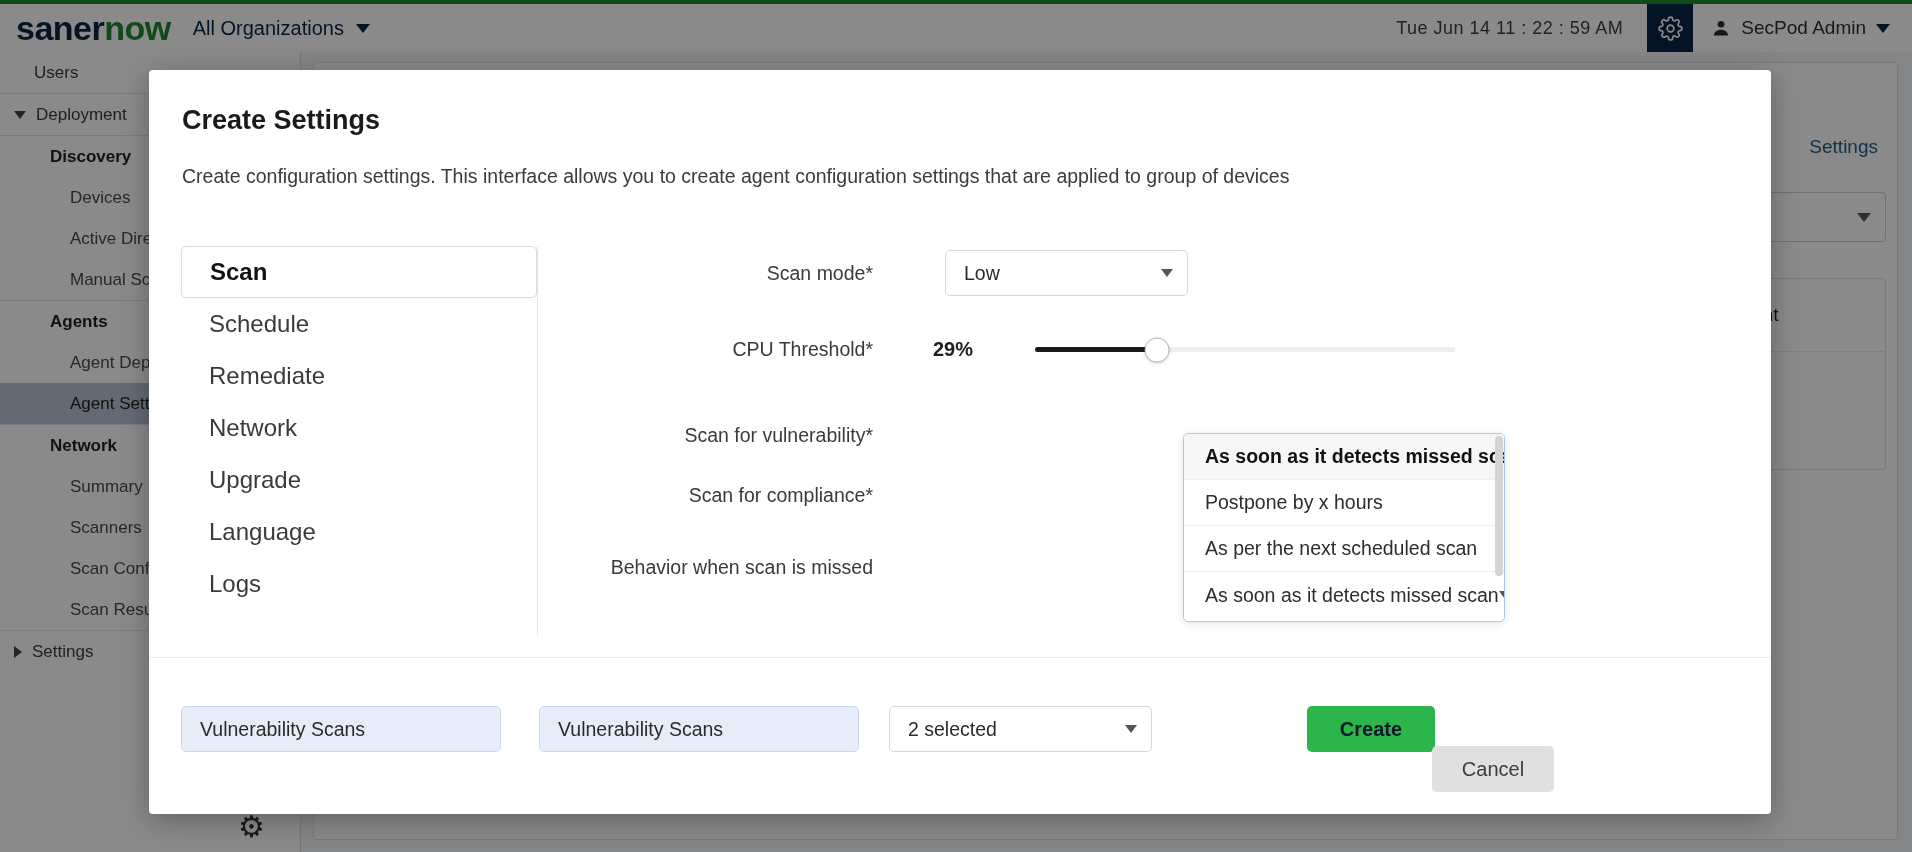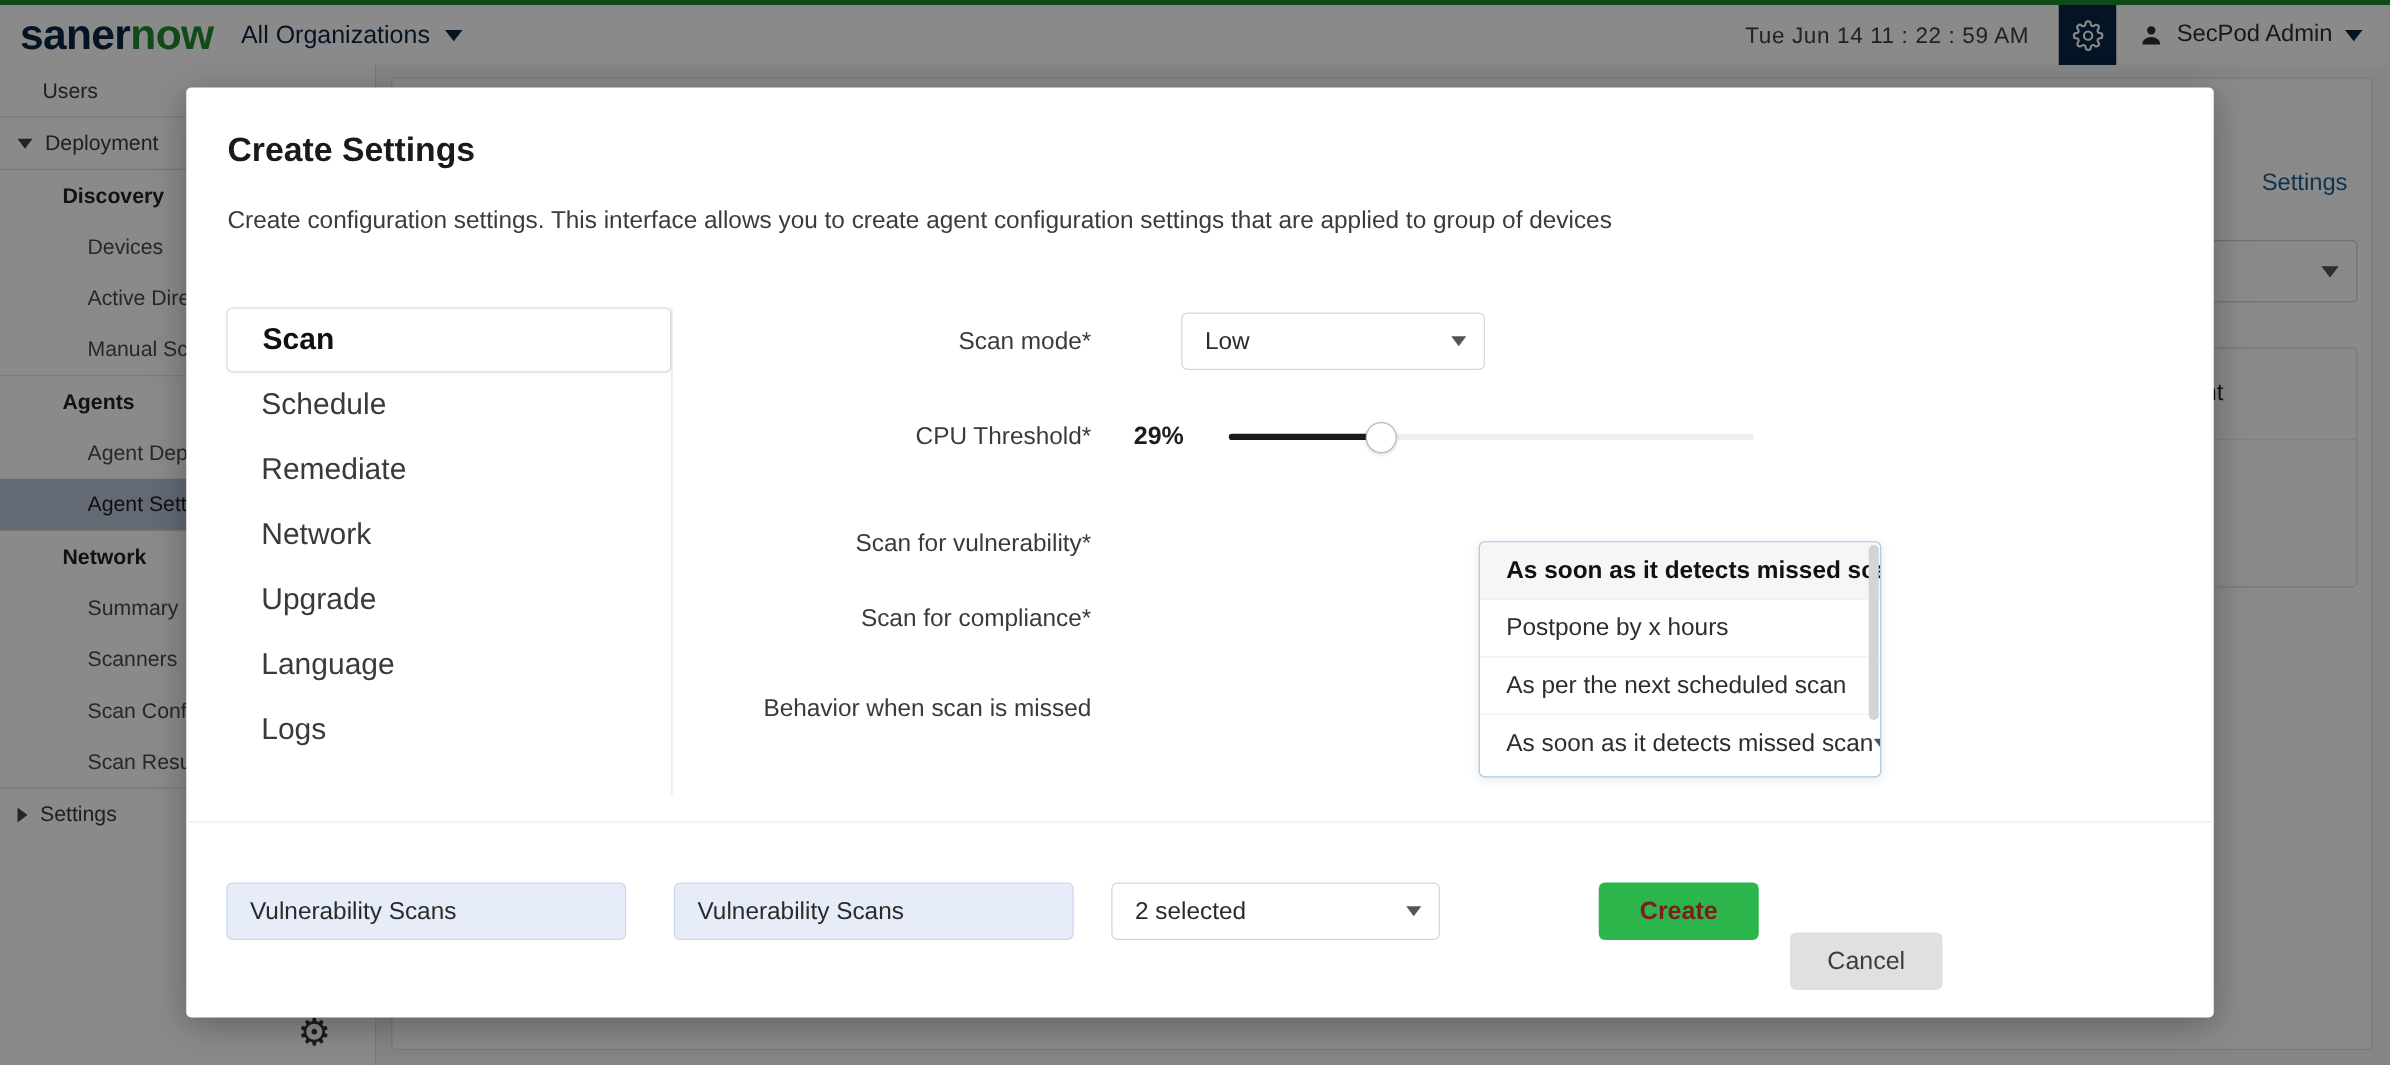--- a/index.html
+++ b/index.html
@@ -440,23 +440,24 @@
     border-radius: 5px;
     display: flex;
     align-items: center;
     justify-content: center;
     font-size: 20px;
     cursor: pointer;
     box-sizing: border-box;
   }
   .btn-create {
     background: #2bb54a;
-    color: #7f1d1d;
+    color: #0f172a;
     font-weight: bold;
     width: 128px;
+    margin-left: 28px;
   }
   .btn-cancel {
     background: #e0e0e0;
     color: #3d3d3d;
     width: 122px;
   }
 </style>
 </head>
 <body>
 
@@ -592,21 +593,21 @@
   <div class="form-area">
 
     <div class="form-row" style="top:4px; left:0;gap:38px;">
       <div class="form-label">Scan mode*</div>
       <div class="select-box">
         <span>Low</span>
         <span class="caret-down"></span>
       </div>
     </div>
 
-    <div class="form-row" style="top:92px; left:0;">
+    <div class="form-row" style="top:92px; left:0;gap:26px;">
       <div class="form-label">CPU Threshold*</div>
       <div class="slider-value">29%</div>
       <div class="slider-track">
         <div class="slider-fill" id="slider-fill" style="width: 29%;"></div>
         <div class="slider-thumb" id="slider-thumb" style="left: 29%;"></div>
       </div>
     </div>
 
     <div class="form-row" style="top:178px; left:0;">
       <div class="form-label">Scan for vulnerability*</div>

